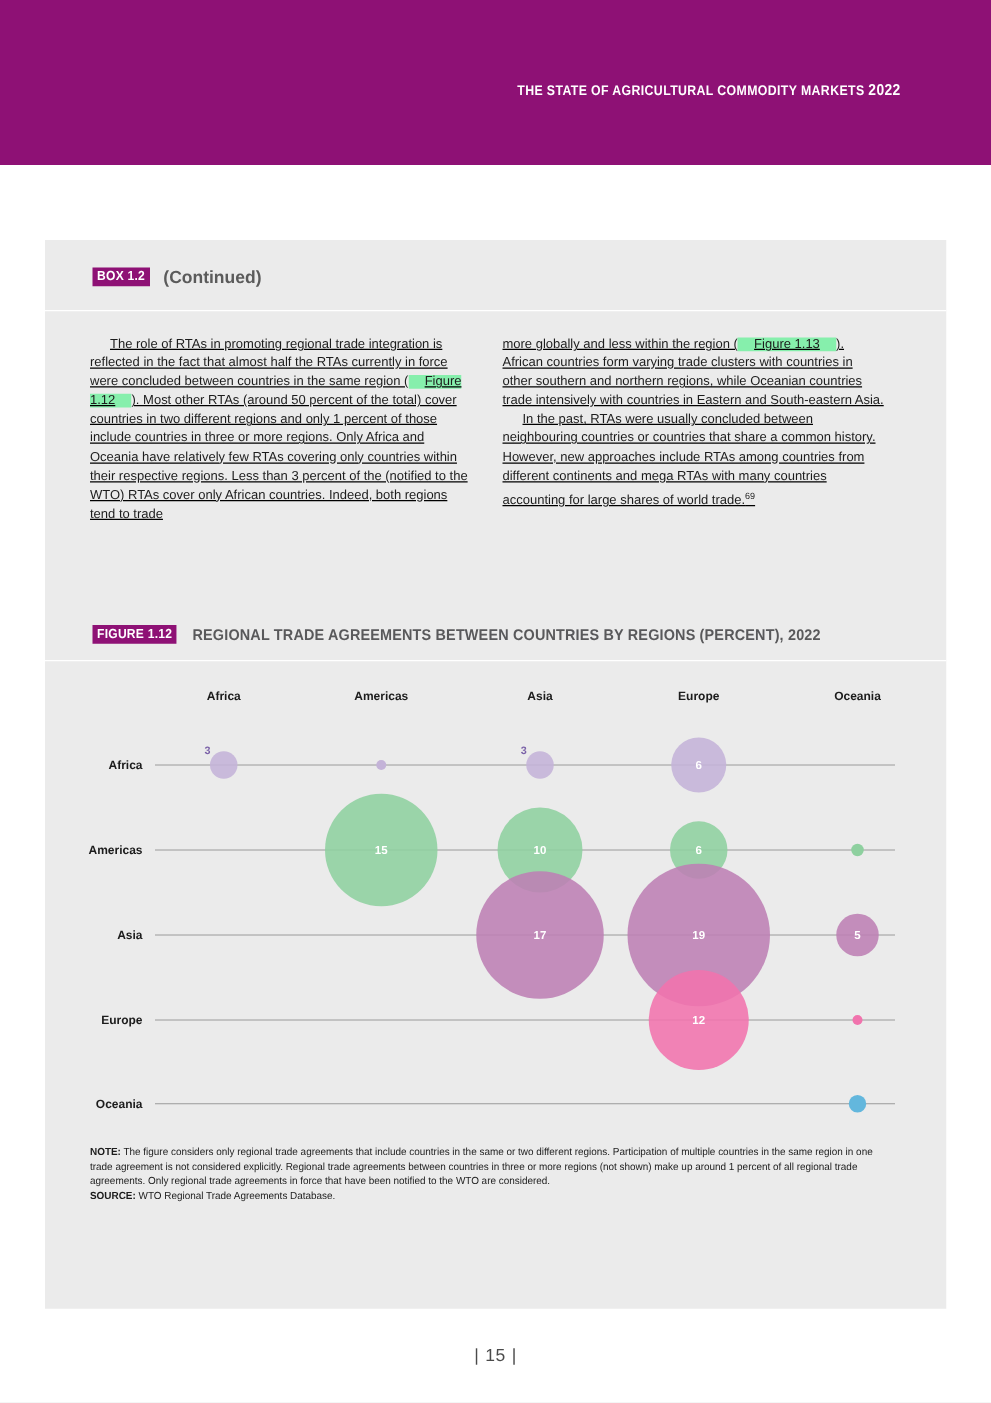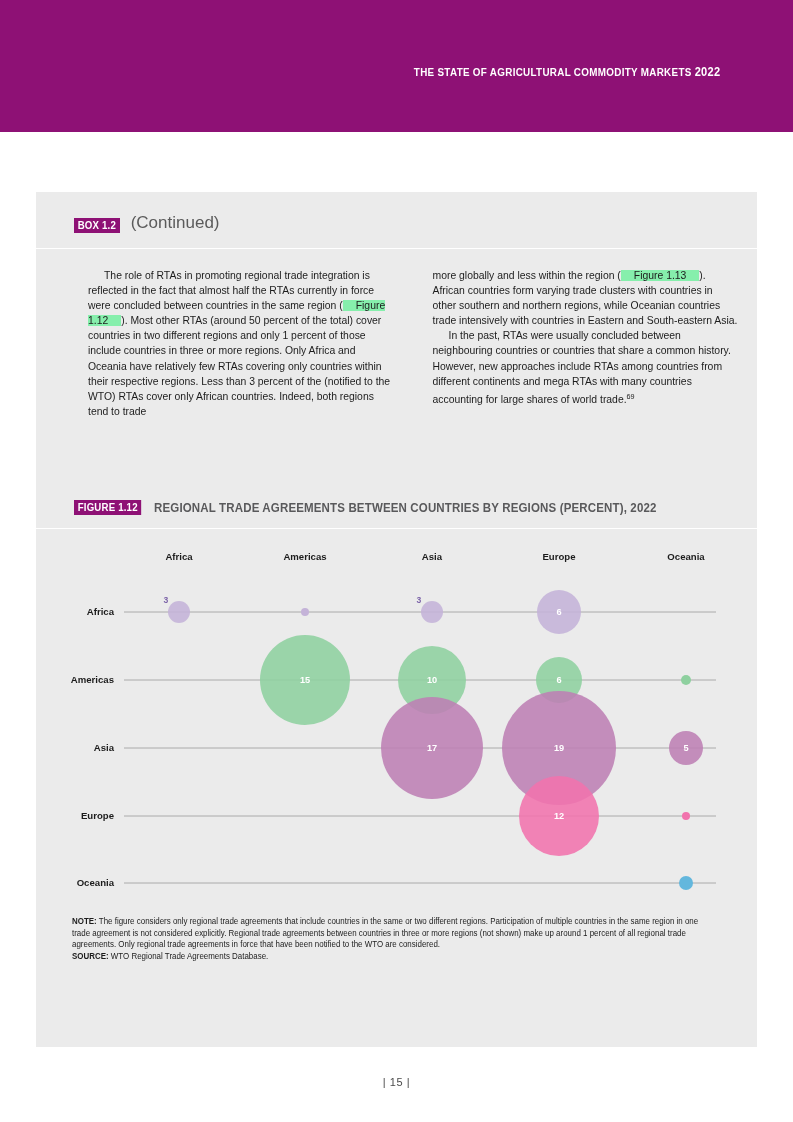--- a/index.html
+++ b/index.html
@@ -65,30 +65,32 @@
     font-weight: bold;
     font-size: 10.5px;
     letter-spacing: 0.2px;
     padding: 2px 4px 2px 4px;
     transform: scaleX(0.92);
     transform-origin: left center;
     line-height: 1.05;
   }
   .box-cont {
     color: #5b5b5b;
-    font-size: 17px;
+    font-size: 14px;
+    font-weight: bold;
   }
 
   
   .cols {
     position: absolute;
-    left: 88px; top: 268px;
+    left: 72px; top: 268px;
     width: 650px;
     display: flex;
-    gap: 39px;
+    gap: 24px;
+    text-decoration: underline;
   }
   .col { width: 306px; }
   .col p {
     margin: 0;
     color: #1c1c1c;
     font-size: 10.4px;
     line-height: 15.1px;
     text-align: left;
   }
   .col p + p { text-indent: 16px; }
@@ -158,21 +160,21 @@
   }
   .notes .lbl { font-weight: bold; }
 
   
   .footer {
     position: absolute;
     left: 0; top: 1076px;
     width: 793px;
     text-align: center;
     color: #4a4a4a;
-    font-size: 11px;
+    font-size: 14px;
     letter-spacing: 0.6px;
   }
 </style>
 </head>
 <body>
 
 <div class="banner">
   <div class="banner-title"><span>THE STATE OF AGRICULTURAL COMMODITY MARKETS </span><span class="yr">2022</span></div>
 </div>
 

